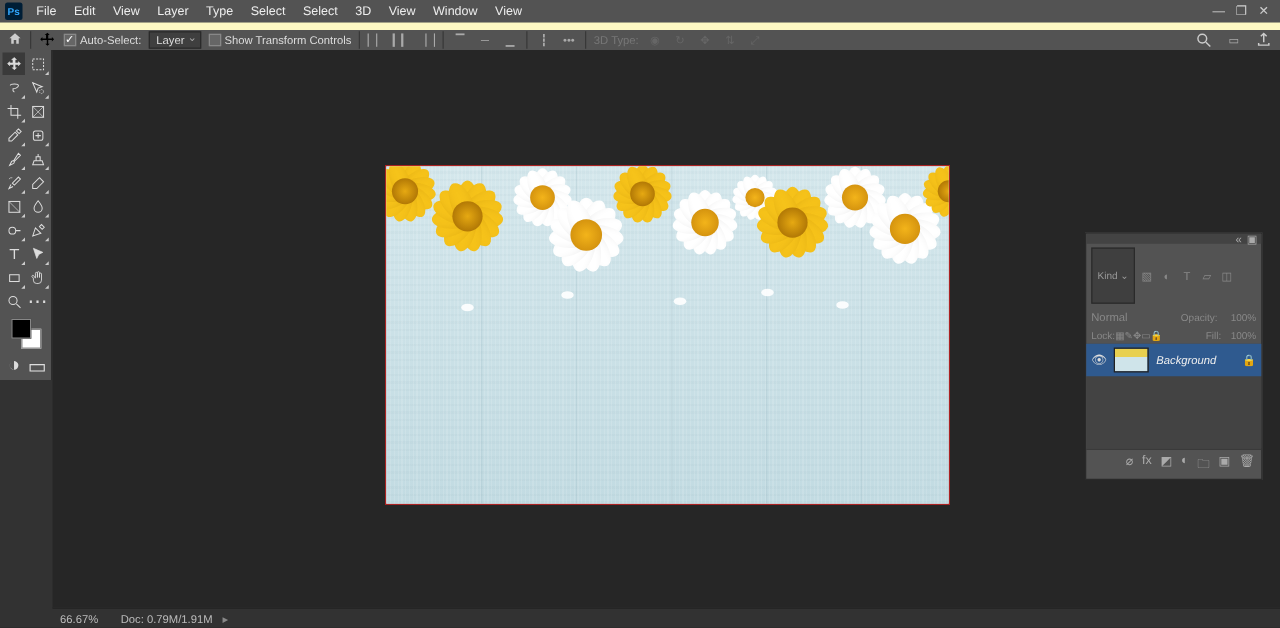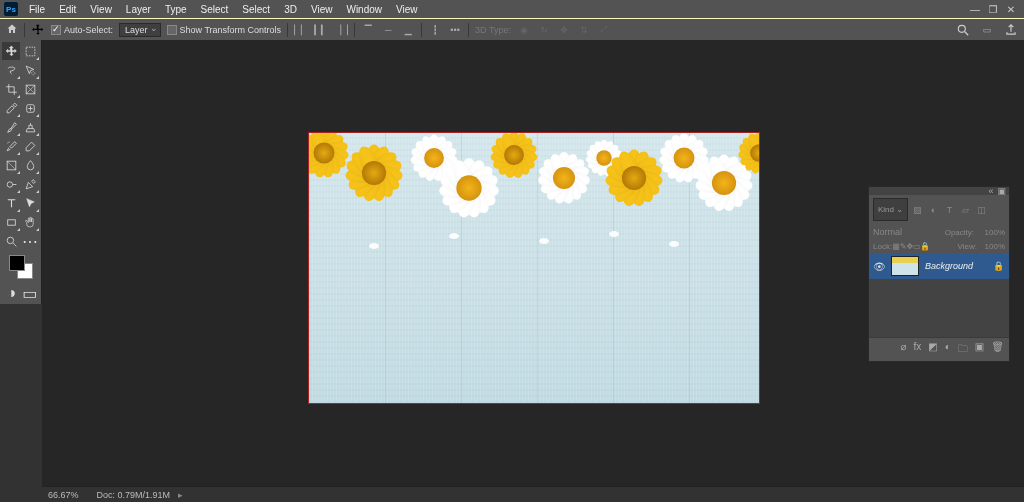--- a/index.html
+++ b/index.html
@@ -6,21 +6,21 @@
 body { width:1024px; height:502px; background:#323232; color:#ccc; overflow:hidden; position:relative; }
 
 
 .menubar { height:18px; background:#535353; display:flex; align-items:center; font-size:10px; padding:0 4px; }
 .menubar .logo { width:14px; height:14px; background:#001e36; color:#31a8ff; display:flex; align-items:center; justify-content:center; font-size:8px; font-weight:bold; margin-right:4px; border-radius:2px; }
 .menubar .mitem { padding:0 7px; cursor:pointer; color:#eee; }
 .menubar .spacer { flex:1; }
 .menubar .wctl { width:18px; text-align:center; color:#ccc; font-size:10px; }
 
 
-.optbar { height:22px; background:#535353; border-top:1px solid #fef9c3; display:flex; align-items:center; font-size:9px; padding:0 6px; gap:6px; color:#ddd; }
+.optbar { height:22px; background:#535353; border-top:6px solid #fef9c3; display:flex; align-items:center; font-size:9px; padding:0 6px; gap:6px; color:#ddd; }
 .optbar .home-icon svg { width:12px; height:12px; fill:#ccc; }
 .optbar .divider { width:1px; height:14px; background:#383838; }
 .optbar .checkbox { display:flex; align-items:center; gap:3px; }
 .optbar .cb { width:10px; height:10px; border:1px solid #888; background:#666; position:relative; }
 .optbar .cb.checked::after { content:"✓"; position:absolute; top:-2px; left:0; font-size:9px; color:#fff; }
 .optbar .select { background:#3f3f3f; padding:1px 12px 1px 5px; border:1px solid #2a2a2a; position:relative; }
 .optbar .select::after { content:"⌄"; position:absolute; right:2px; top:-1px; color:#aaa; }
 .optbar .ico { width:14px; height:14px; display:flex; align-items:center; justify-content:center; color:#aaa; }
 .optbar .right { margin-left:auto; display:flex; gap:10px; align-items:center; }
 
@@ -78,21 +78,21 @@
 .panel .krow { display:flex; align-items:flex-start; padding:2px 4px; gap:0; color:#888; font-size:8px; }
 .panel .layerlist { background:#434343; min-height:84px; }
 .panel .layer { display:flex; align-items:center; background:#2f5a8f; padding:3px 4px; gap:6px; }
 .panel .eye { width:12px; color:#ddd; font-size:10px; text-align:center; }
 .panel .thumb { width:28px; height:20px; background:linear-gradient(#e8d050 0 35%, #cfe4ea 35%); border:1px solid #222; }
 .panel .lname { font-style:italic; color:#eee; font-size:9px; }
 .panel .lock { margin-left:auto; color:#ccc; font-size:9px; }
 .panel .foot { display:flex; gap:7px; padding:3px 5px; border-top:1px solid #3a3a3a; color:#aaa; justify-content:flex-end; }
 .panel .foot span { cursor:pointer; font-size:10px; }
 .panel .filter-row { display:flex; align-items:center; gap:3px; padding:3px 4px; }
-.panel .filter-row .fsel { background:#3f3f3f; font-size:8px; padding:6px 4px; border:1px solid #2a2a2a; color:#999; }
+.panel .filter-row .fsel { background:#3f3f3f; font-size:8px; padding:17px 4px; border:1px solid #2a2a2a; color:#999; }
 .panel .filter-row .fico { width:13px; height:13px; display:flex; align-items:center; justify-content:center; color:#888; font-size:9px; }
 .panel input.opv { width:28px; background:transparent; border:none; color:#888; font-size:8px; text-align:right; }
 
 
 .status { position:absolute; bottom:0; left:42px; right:0; height:16px; background:#323232; border-top:1px solid #222; display:flex; align-items:center; font-size:9px; color:#bbb; padding:0 6px; gap:18px; }
 .status .seg { display:flex; align-items:center; gap:4px; }
 </style>
 </head>
 <body>
 
@@ -573,21 +573,21 @@
     <span class="lbl">Opacity:</span>
     <input class="opv" value="100%" style="">
   </div>
   <div class="krow">
     <span>Lock:</span>
     <span>▦</span>
     <span>✎</span>
     <span>✥</span>
     <span>▭</span>
     <span>🔒</span>
-    <span style="margin-left:auto">View:</span>
+    <span style="margin-left:auto">Fill:</span>
     <input class="opv" value="100%" style="">
   </div>
   <div class="layerlist">
     <div class="layer">
       <span class="eye">👁</span>
       <span class="thumb"></span>
       <span class="lname">Background</span>
       <span class="lock">🔒</span>
     </div>
   </div>

